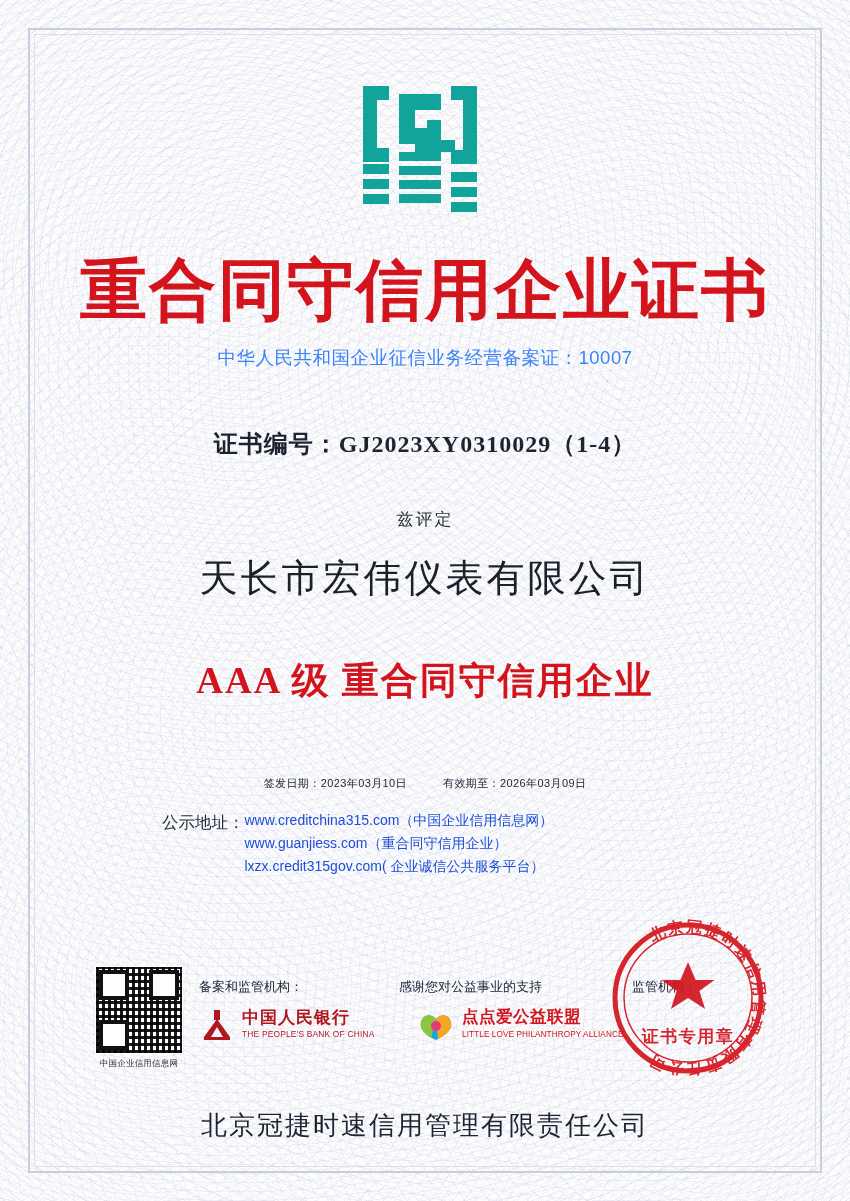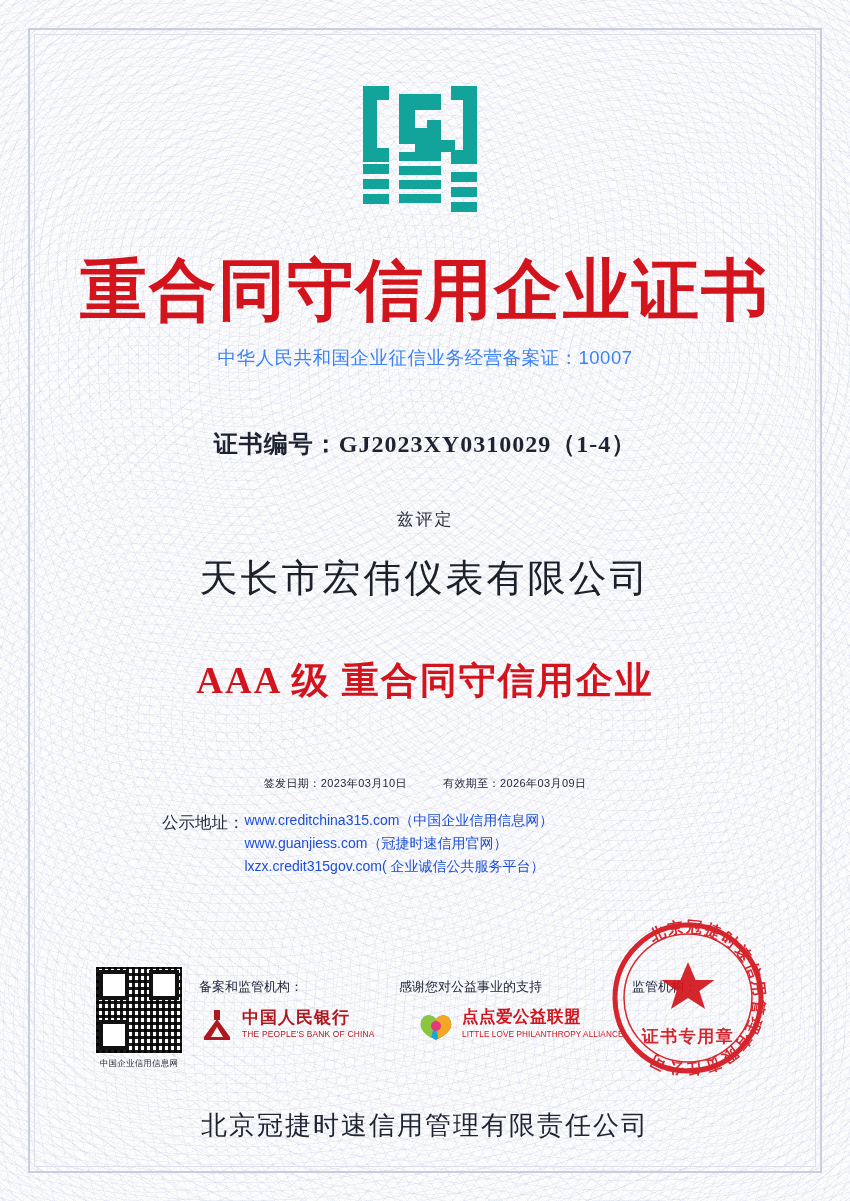--- a/index.html
+++ b/index.html
@@ -371,21 +371,21 @@
     <div class="dates">
       <span>签发日期：2023年03月10日</span>
       <span>有效期至：2026年03月09日</span>
     </div>
 
     <div class="public-block">
       <div class="public-inner">
         <div class="public-label">公示地址：</div>
         <div class="public-urls">
           <div>www.creditchina315.com（中国企业信用信息网）</div>
-          <div>www.guanjiess.com（冠捷时速信用官网）</div>
+          <div>www.guanjiess.com（重合同守信用企业）</div>
           <div>lxzx.credit315gov.com( 企业诚信公共服务平台）</div>
         </div>
       </div>
     </div>
 
   </div>
 
   <div class="footer">
     <div class="footer-row">
 

